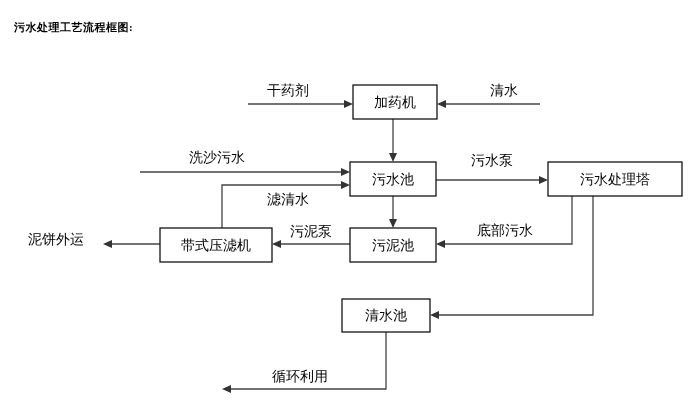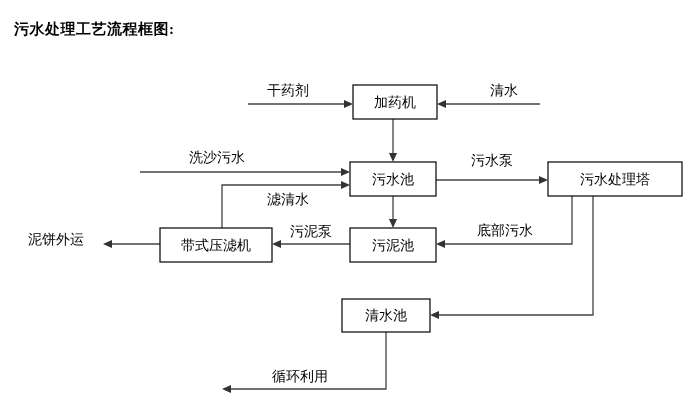--- a/index.html
+++ b/index.html
@@ -12,21 +12,21 @@
     height: 420px;
     font-family: "DejaVu Sans", "Liberation Sans", sans-serif;
     color: #000000;
     overflow: hidden;
     position: relative;
   }
   #diagram-title {
     position: absolute;
     left: 14px;
     top: 20px;
-    font-size: 15px;
+    font-size: 11px;
     font-weight: bold;
     letter-spacing: 0.5px;
     white-space: nowrap;
     font-family: Liberation Serif, serif;
   }
   #flow-canvas {
     position: absolute;
     left: 0;
     top: 0;
     width: 700px;

